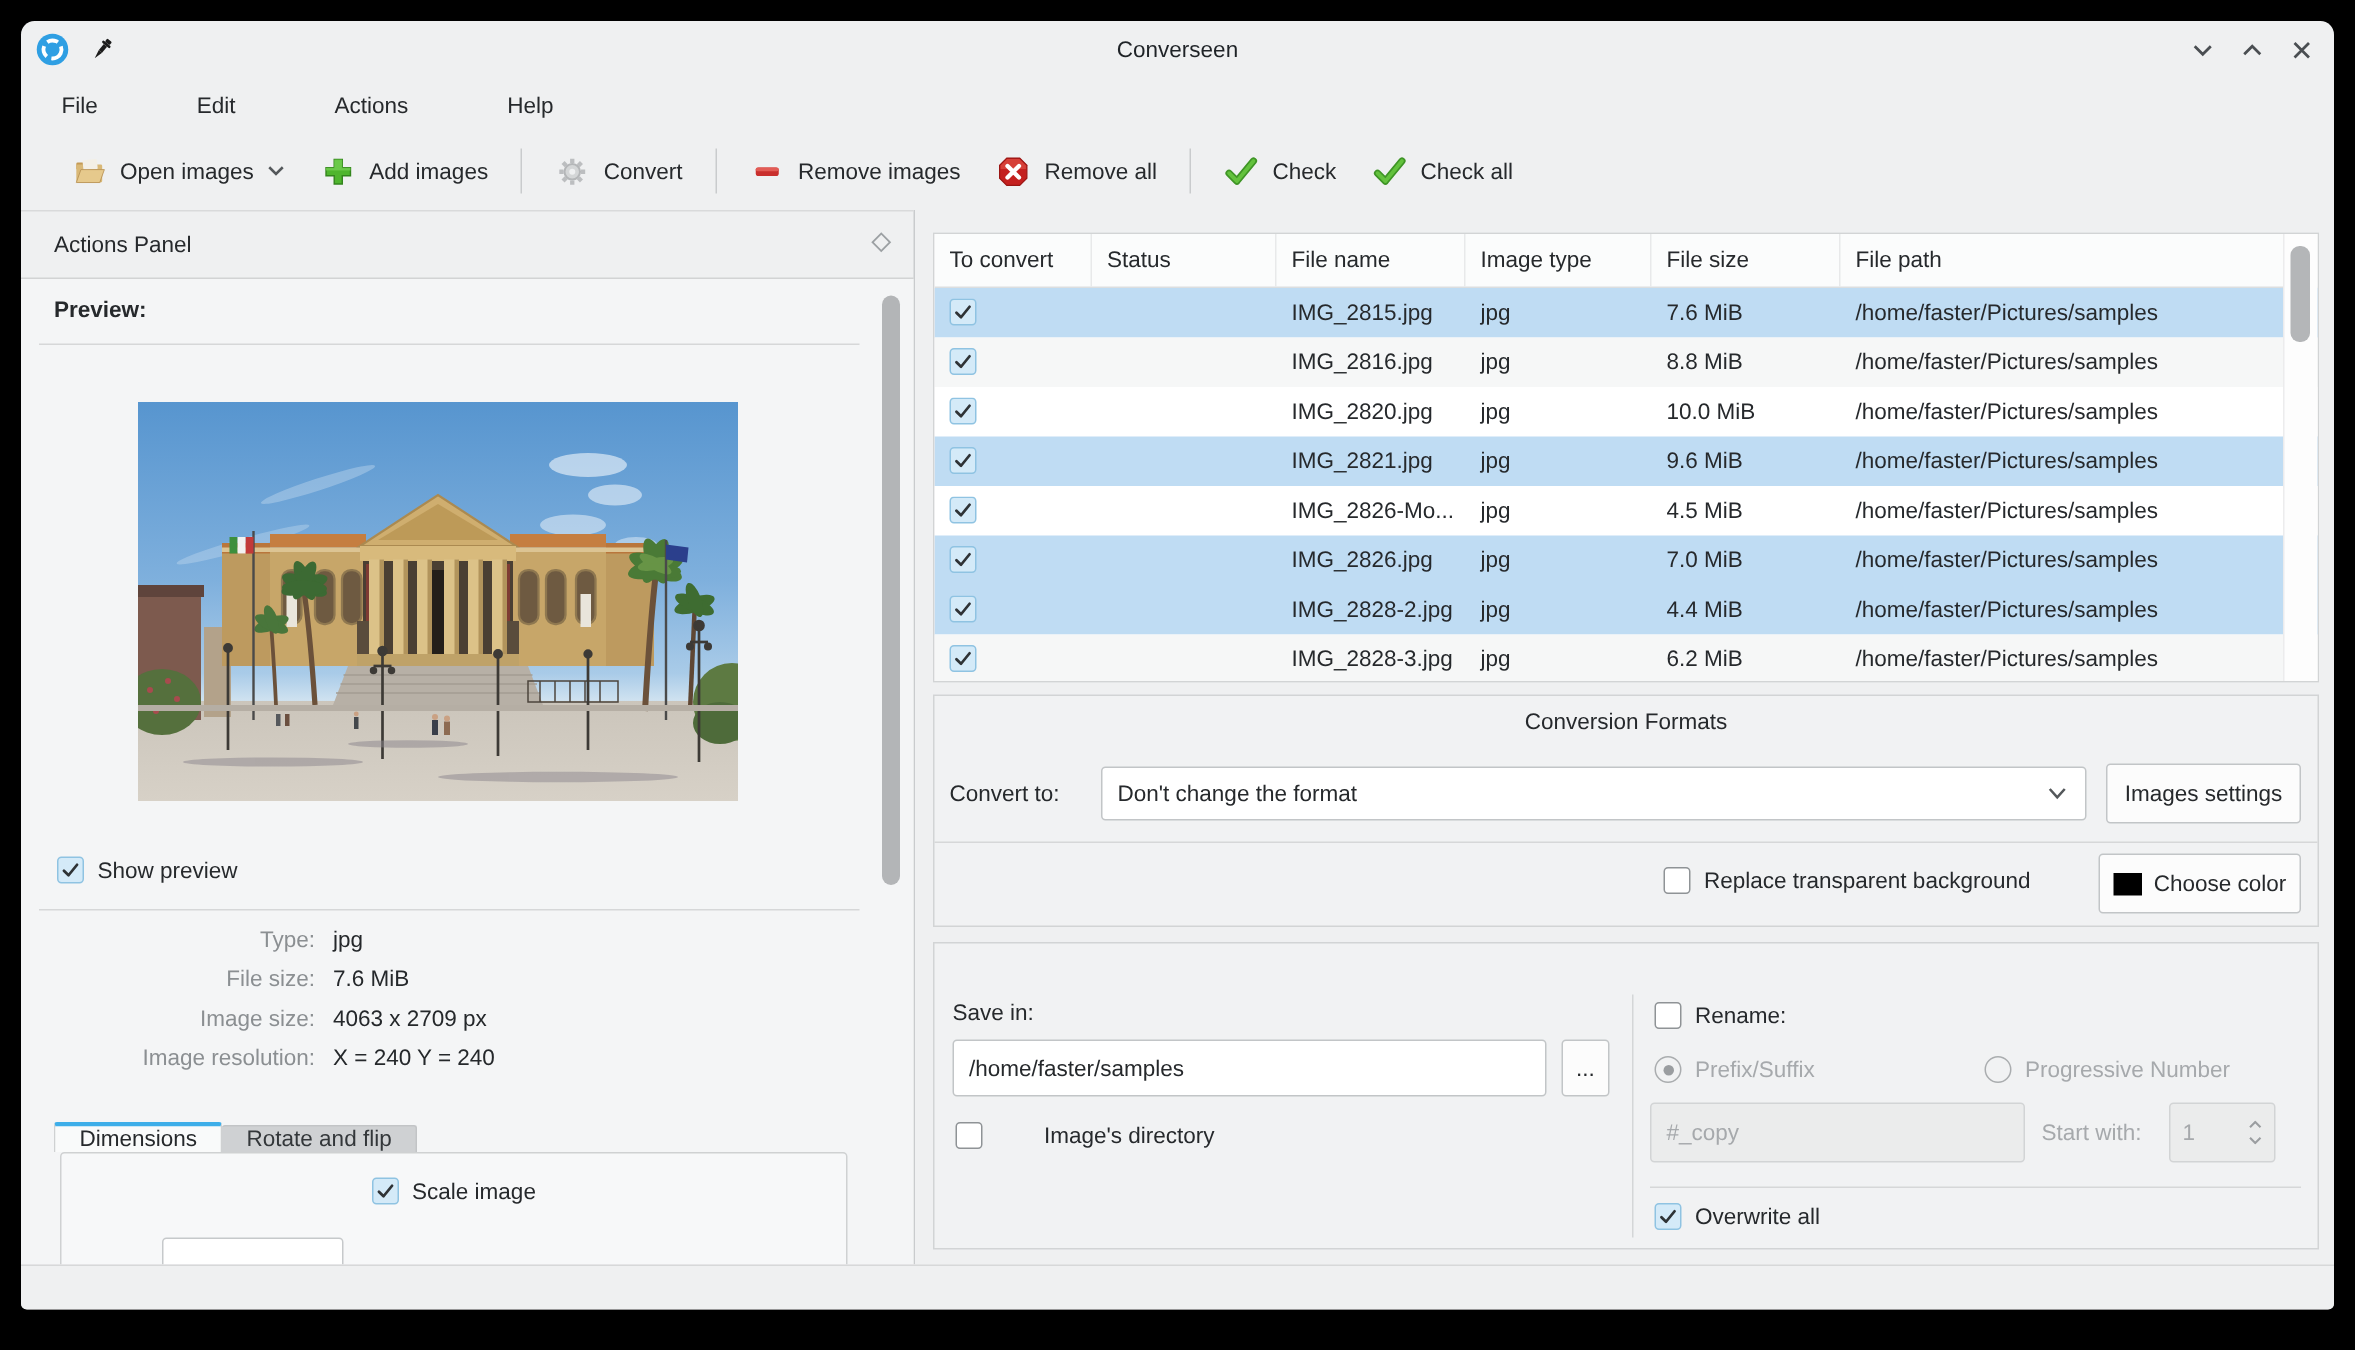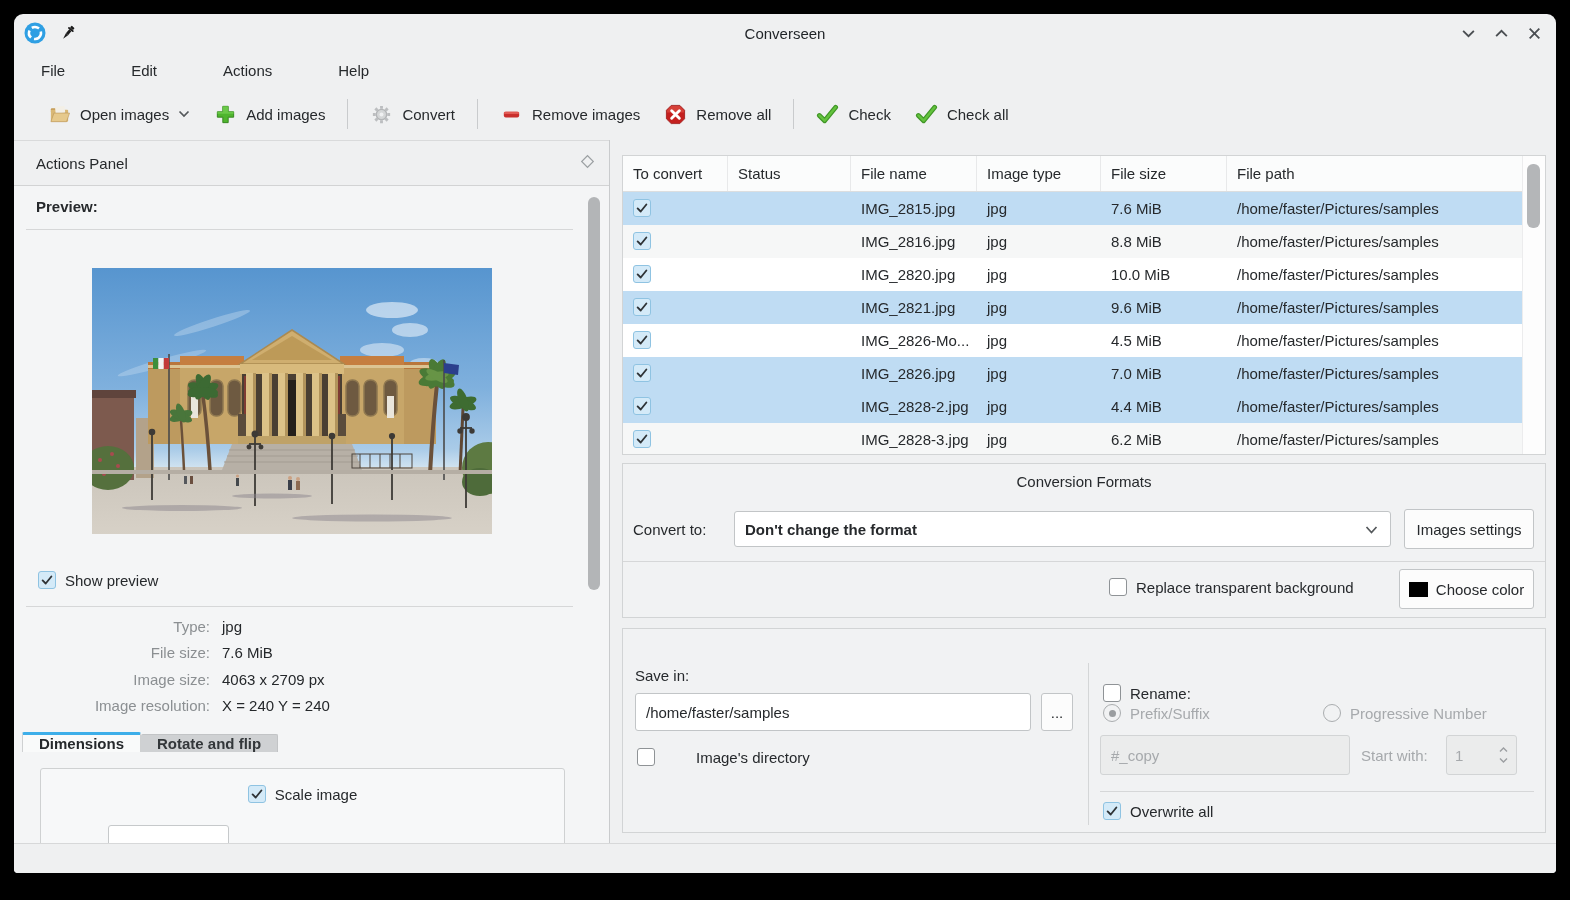--- a/index.html
+++ b/index.html
@@ -36,21 +36,21 @@
   .preview{position:absolute;left:78px;top:82px;width:400px;height:266px;
            background:linear-gradient(180deg,#5795cf 0%,#7fb0dd 45%,#a9cbe8 68%,#cfe2f0 74.8%,#cbc5bb 75%,#d7d1c7 100%);}
   .cbrow{position:absolute;display:flex;align-items:center;gap:9px;}
   .cb{width:18px;height:18px;border:1px solid #8f9396;border-radius:3px;background:#fff;box-sizing:border-box;display:inline-flex;align-items:center;justify-content:center;flex:0 0 auto;}
   .cb.checked{background:#d4eaf8;border-color:#8fc3e2;}
   .cb svg{display:block;}
   .showprev{left:24px;top:385px;}
   .inforow{position:absolute;left:0;width:560px;height:22px;display:flex;}
   .infolabel{width:196px;text-align:right;color:#8b8f92;flex:0 0 auto;}
   .infoval{margin-left:12px;color:#25282b;}
-  .tabbar{position:absolute;left:8px;top:546px;height:36px;display:flex;align-items:flex-start;font-weight:bold;}
+  .tabbar{position:absolute;left:22px;top:546px;height:36px;display:flex;align-items:flex-end;}
   .tab{display:flex;align-items:center;padding:0 16px;box-sizing:border-box;}
   .tab.active{background:#f9fafa;border:1px solid #cfd1d2;border-bottom:none;border-top:3px solid #3daee9;border-radius:2px 2px 0 0;}
   .tab.inactive{background:#cfd1d3;border:1px solid #c2c4c6;border-left:none;border-bottom:none;color:#33373a;border-radius:2px 2px 0 0;margin-top:2px;}
   .groupbox{position:absolute;left:26px;top:582px;width:525px;height:130px;background:#f7f8f9;border:1px solid #cfd1d2;border-radius:3px;box-sizing:border-box;}
   .scalerow{position:absolute;left:0;top:16px;width:100%;display:flex;justify-content:center;}
   .scalerow .inner{display:flex;align-items:center;gap:9px;}
   .cutinput{position:absolute;left:67px;top:56px;width:121px;height:40px;background:#fff;border:1px solid #c6c9cb;border-radius:3px;box-sizing:border-box;}
   .dockscroll{position:absolute;left:574px;top:11px;width:12px;height:393px;background:#b3b5b7;border-radius:6px;}
   
   .main{position:absolute;left:608px;top:0;width:924px;height:703px;}
@@ -568,21 +568,21 @@
             </div>
           </div>
         <div class="tscroll">
             <div class="tthumb"></div>
           </div>
       </div>
 
       <div class="card formatscard">
         <div class="cardtitle">Conversion Formats</div>
         <div class="label" style="left:10px;top:57px;">Convert to:</div>
-        <div class="select" style="left:111px;top:47px;width:657px;height:36px;font-weight:bold;">
+        <div class="select" style="left:111px;top:47px;width:657px;height:36px;">
           <span>Don't change the format</span>
           <span class="selchev">
             <svg width="13" height="9" viewBox="0 0 13 9">
                 <polyline points="1.5,1.5 6.5,7 11.5,1.5" fill="none" stroke="#54585b" stroke-width="1.7"></polyline>
               </svg>
           </span>
         </div>
         <div class="btn" style="left:781px;top:45px;width:130px;height:40px;">
           <span>Images settings</span>
         </div>
@@ -604,21 +604,21 @@
         </div>
         <div class="btn" style="left:418px;top:64px;width:32px;height:38px;">
           <span>...</span>
         </div>
         <div class="cbrow" style="left:14px;top:119px;gap:41px;">
           <span class="cb"></span>
           <span>Image's directory</span>
         </div>
         <div class="vline" style="left:465px;top:34px;height:162px;"></div>
 
-        <div class="cbrow" style="left:480px;top:39px;margin-top:16px;">
+        <div class="cbrow" style="left:480px;top:39px;">
           <span class="cb"></span>
           <span>Rename:</span>
         </div>
         <div class="cbrow gray" style="left:480px;top:75px;">
           <span class="radio">
               <span class="dot"></span>
             </span>
           <span>Prefix/Suffix</span>
         </div>
         <div class="cbrow gray" style="left:700px;top:75px;">

